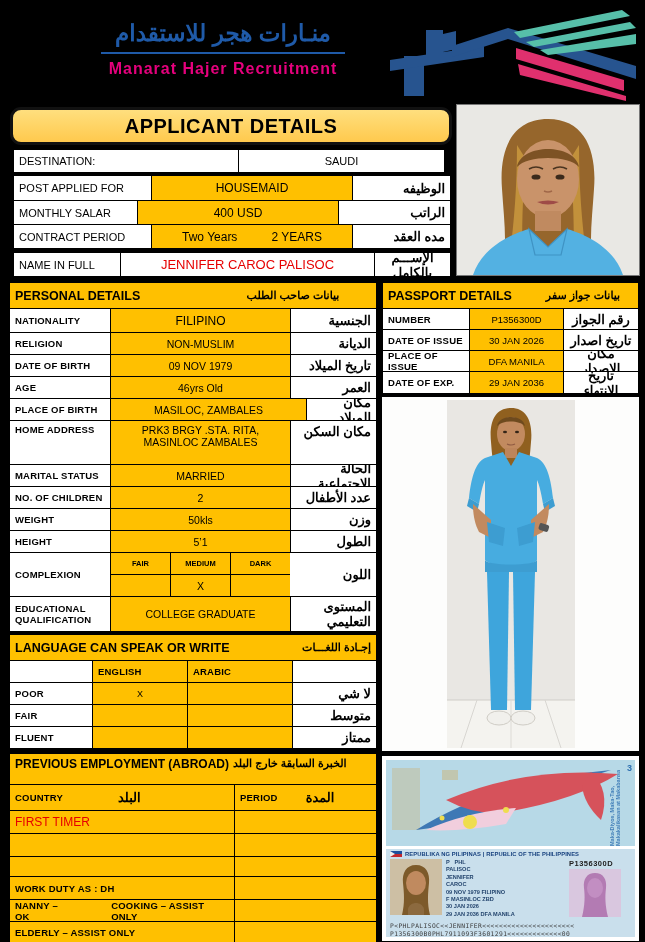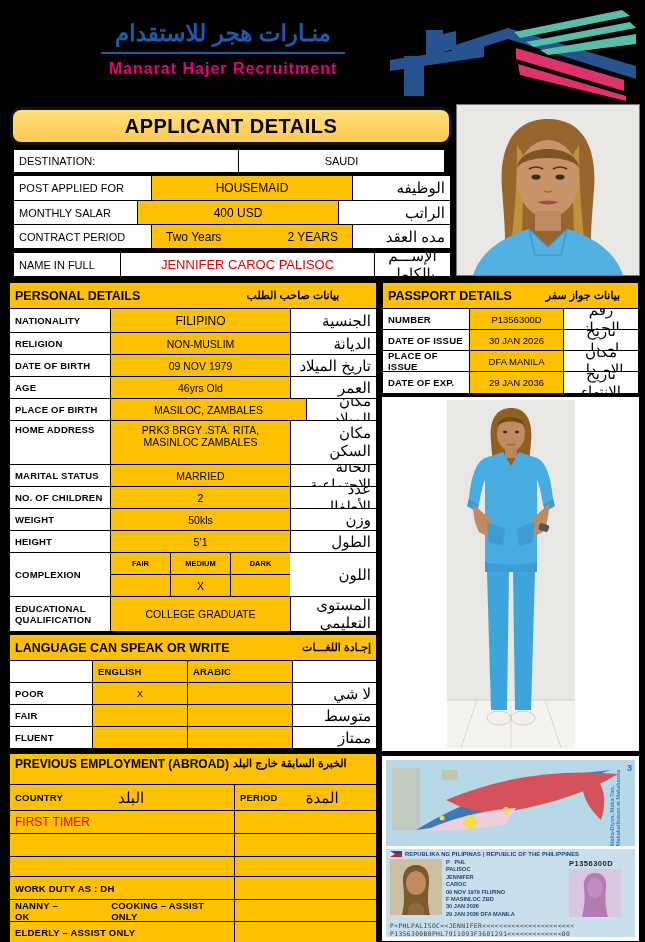--- a/index.html
+++ b/index.html
@@ -13,21 +13,21 @@
   .row + .row{border-top:1.5px solid #000}
   .c{display:flex;align-items:center;padding:1px 5px;overflow:hidden}
   .c + .c{border-left:1.5px solid #000}
   .gold{background:#FFC000}
   .ctr{justify-content:center;text-align:center}
   .top{align-items:flex-start;padding-top:3px}
   .lab{font-size:9.5px;font-weight:bold;letter-spacing:.2px}
   .lab2{font-size:11px}
   .val{font-size:10.5px;font-weight:normal}
   .big{font-size:12px}
-  .arx{font-size:15px;font-weight:normal;direction:rtl}
+  .arx{font-size:13px;font-weight:bold;direction:rtl}
   .red{color:#e60000}
   
   #brand{position:absolute;left:58px;top:20px;width:330px;text-align:center}
   #brand-ar{display:inline-block;font-size:23px;font-weight:bold;color:#1f5aa8;border-bottom:2.5px solid #1f5aa8;padding:0 14px 5px 14px;letter-spacing:1px}
   #brand-en{margin-top:6px;font-size:16px;font-weight:bold;color:#e5007d;letter-spacing:1px}
   
   #title-bar{position:absolute;left:10px;top:107px;width:442px;height:38px;background:linear-gradient(#ffdf7e,#ffc94d);border:3px solid #111;border-radius:11px;box-shadow:2px 3px 2px rgba(0,0,0,.5);display:flex;align-items:center;justify-content:center;font-size:20px;font-weight:bold;letter-spacing:.5px}
   
   .sechead{font-size:12.5px;font-weight:bold}
   .sechead-ar{font-size:11px;font-weight:bold;direction:rtl}
@@ -83,21 +83,21 @@
       <div class="c val big ctr gold" style="width:201px">HOUSEMAID</div>
       <div class="c arx" style="flex:1">الوظيفه</div>
     </div>
     <div class="row" style="height:24px">
       <div class="c lab2" style="width:123px">MONTHLY SALAR</div>
       <div class="c val big ctr gold" style="width:201px">400 USD</div>
       <div class="c arx" style="flex:1">الراتب</div>
     </div>
     <div class="row" style="height:24px">
       <div class="c lab2" style="width:137px">CONTRACT PERIOD</div>
-      <div class="c gold" style="width:201px;justify-content:space-between;padding:0 14px">
+      <div class="c gold" style="width:201px;justify-content:space-between;padding:0 30px">
         <span class="val big">Two Years</span>
         <span class="val big">2 YEARS</span>
       </div>
       <div class="c arx" style="flex:1">مده العقد</div>
     </div>
   </div>
 
   <div class="sec" style="left:12px;top:251px;width:440px">
     <div class="row" style="height:23px">
       <div class="c lab2" style="width:106px">NAME IN FULL</div>

